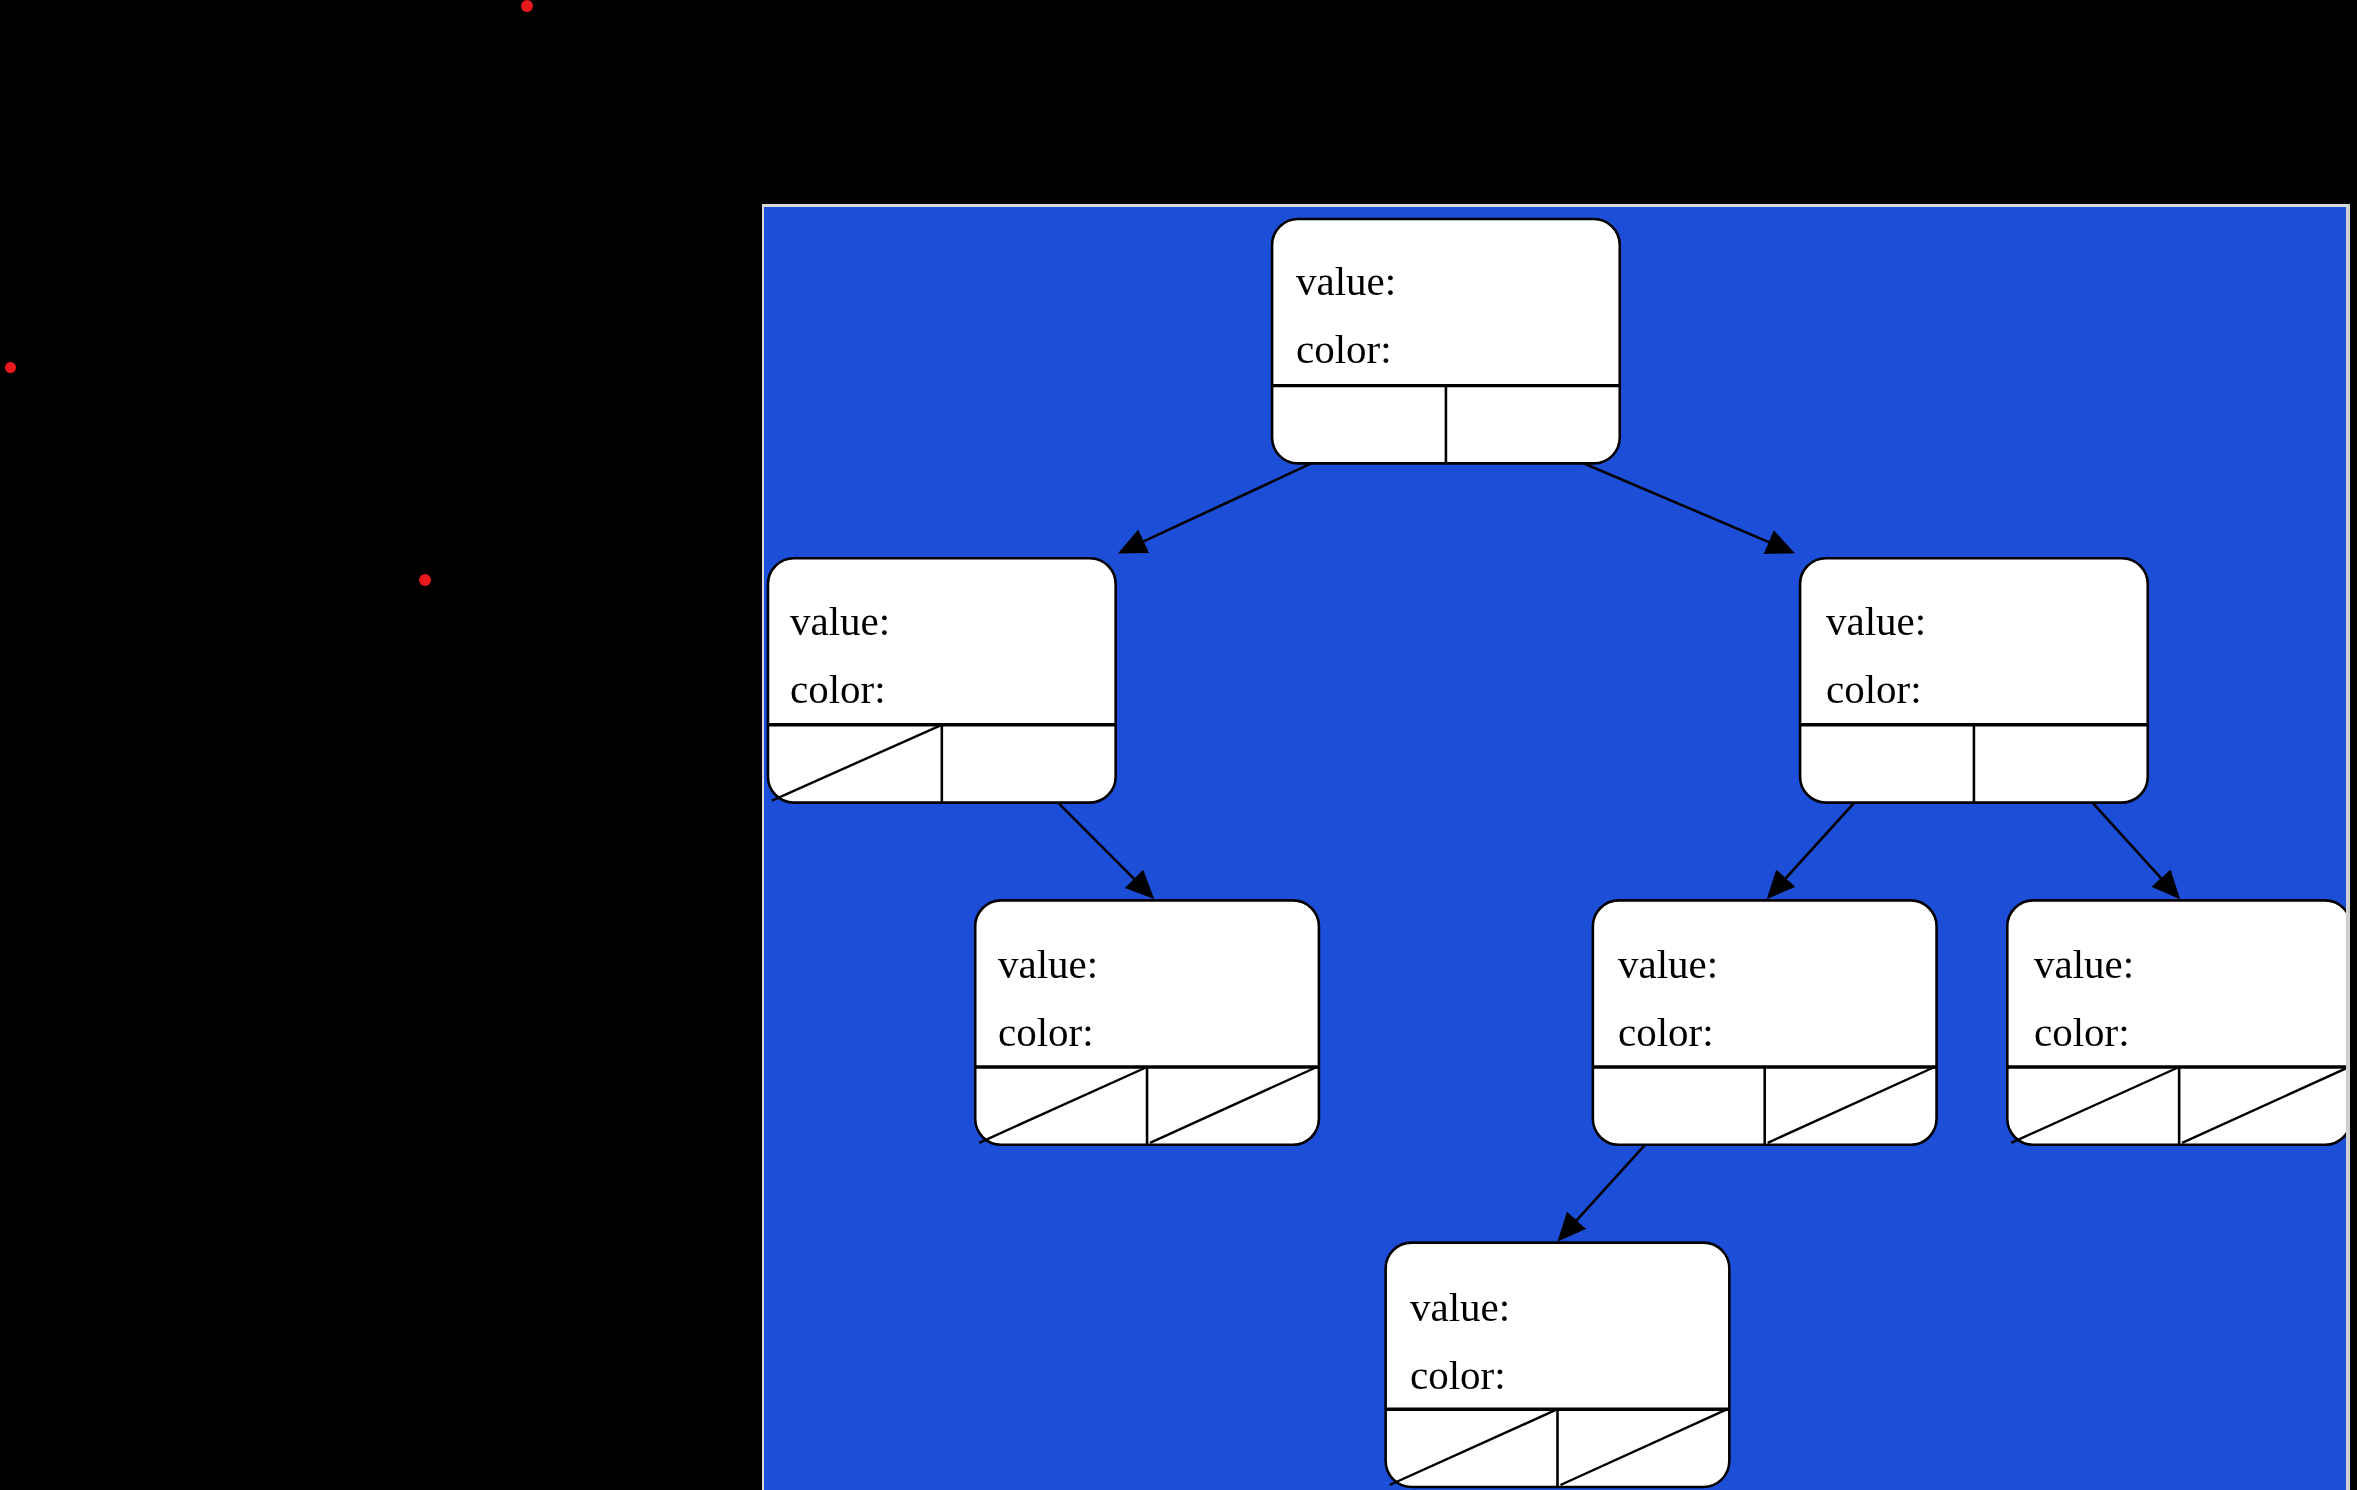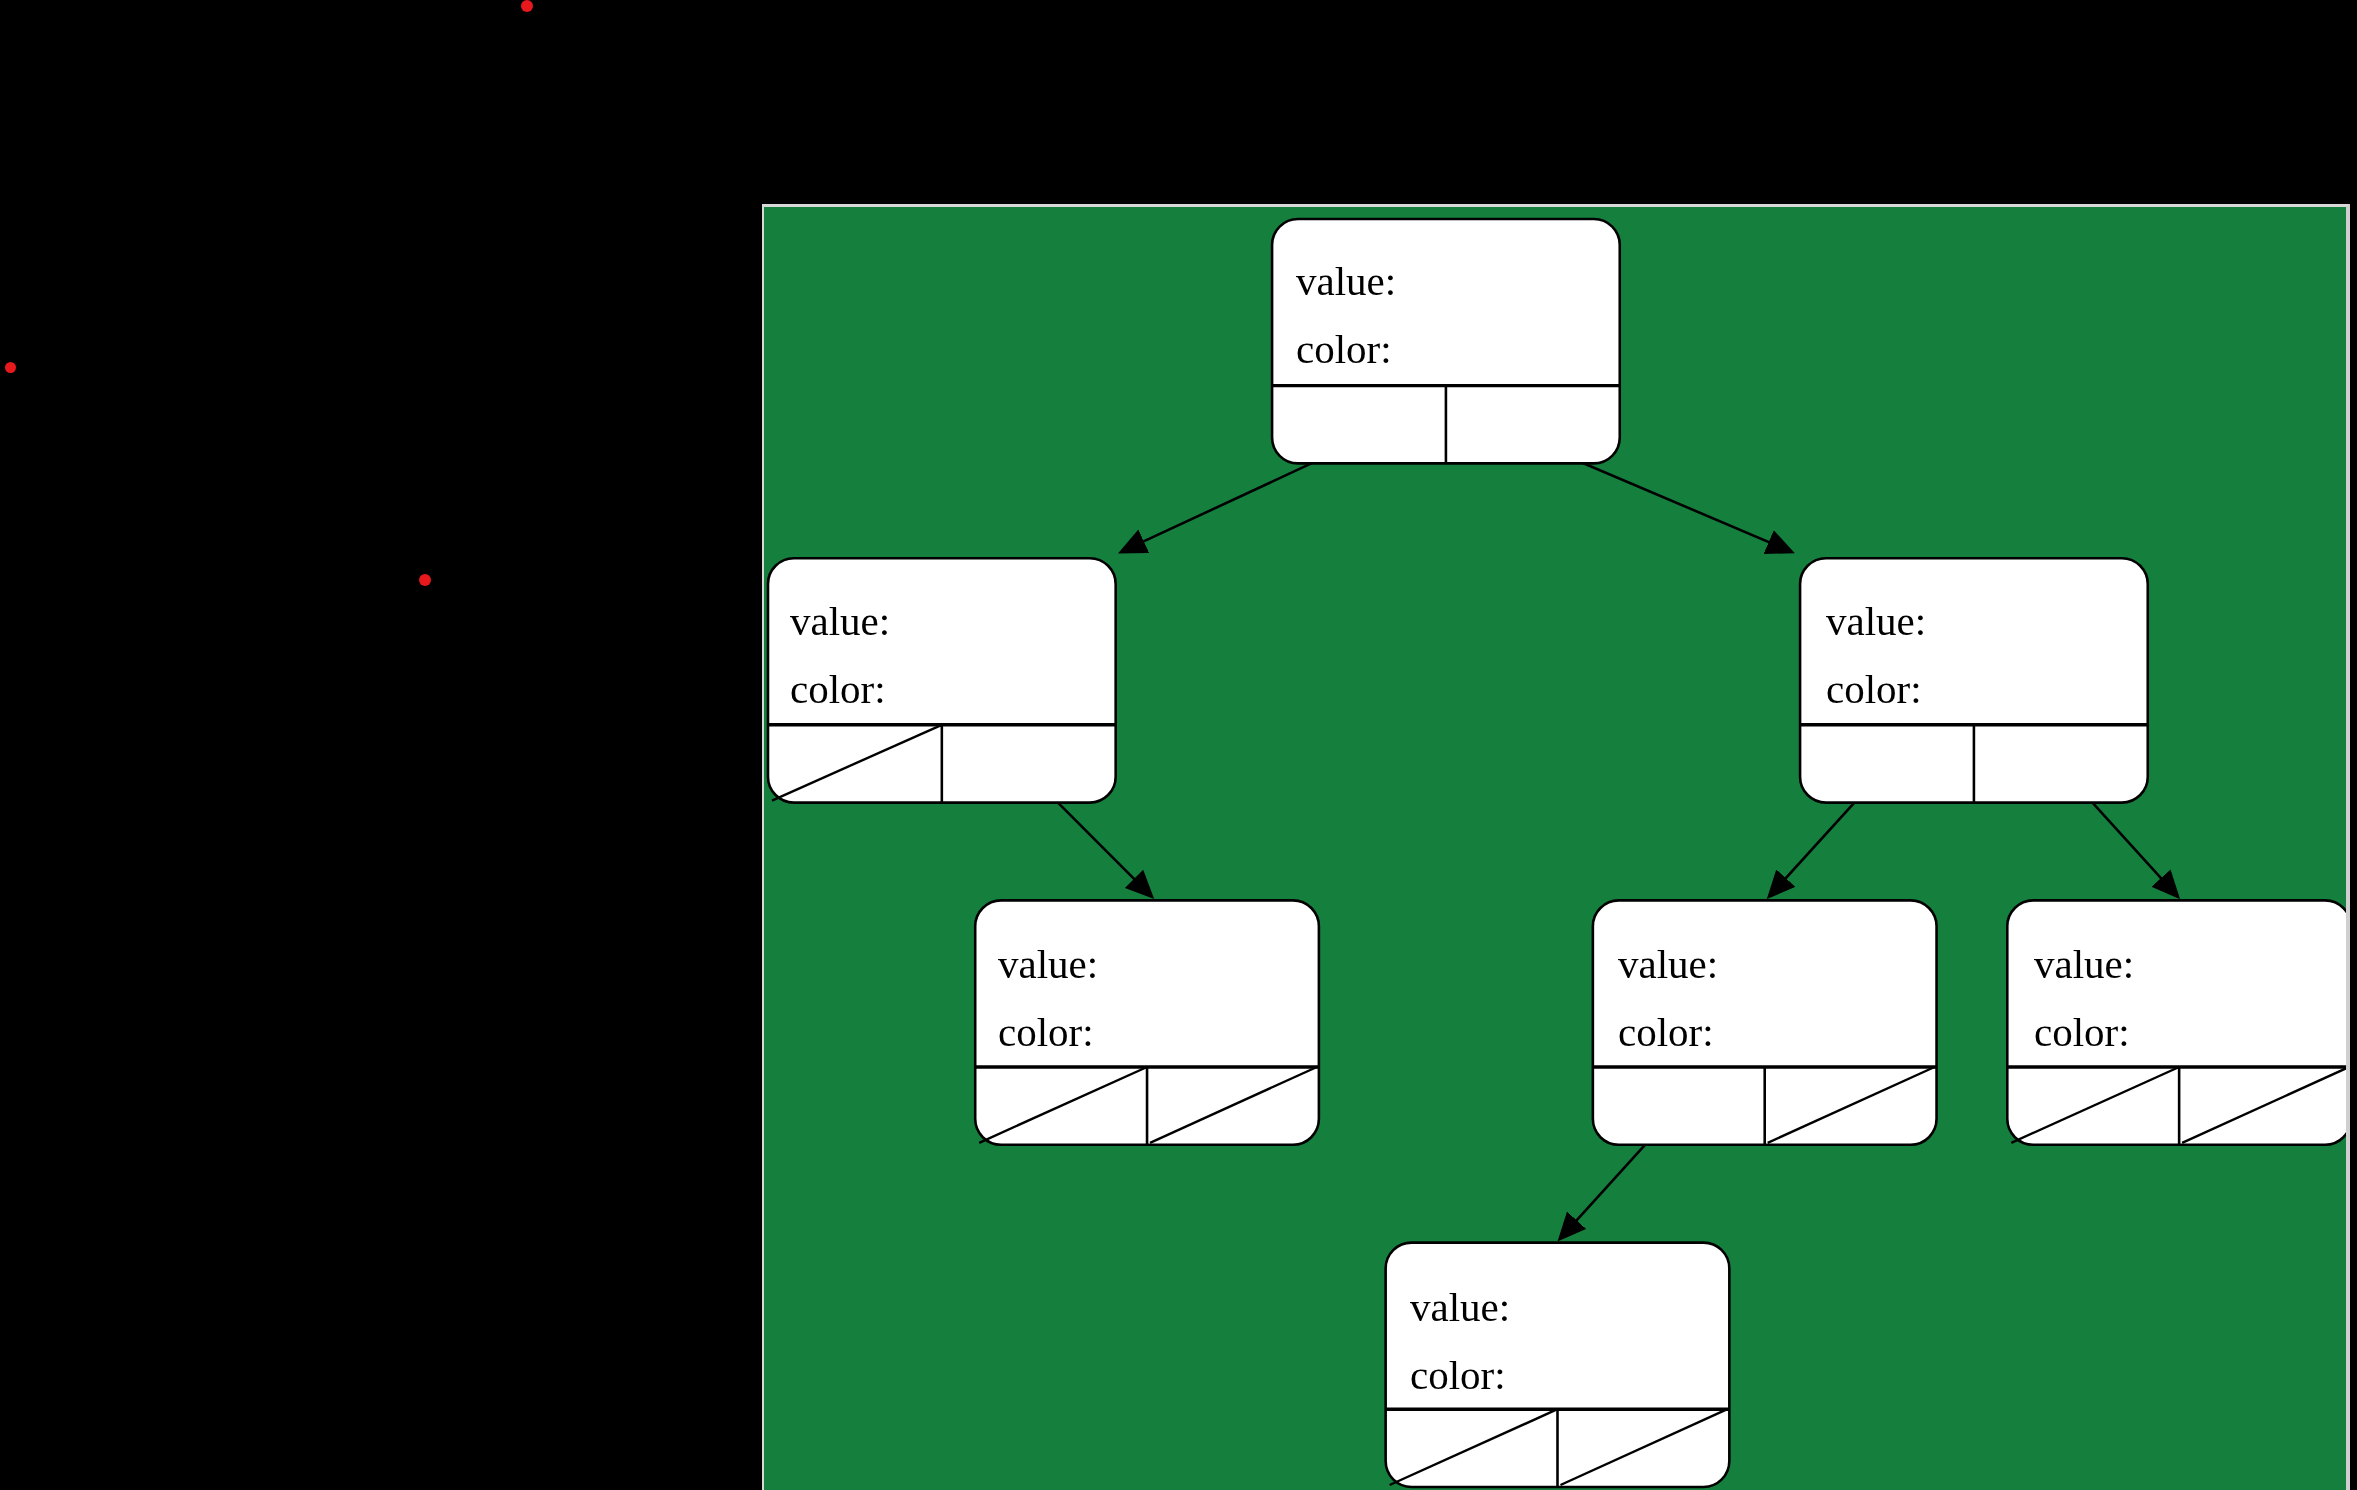--- a/index.html
+++ b/index.html
@@ -31,21 +31,21 @@
     background: #e8191c;
   }
 
   
   #diagram-panel {
     position: absolute;
     left: 762px;
     top: 204px;
     width: 1588px;
     height: 1286px;
-    background: #15803d;
+    background: #1d4ed8;
     border-top: 3px solid #d8d8d8;
     border-left: 2px solid #d8d8d8;
     border-right: 4px solid #cfcfcf;
     box-sizing: border-box;
     overflow: hidden;
   }
   #diagram-svg {
     position: absolute;
     left: 0; top: 0;
     width: 100%;

